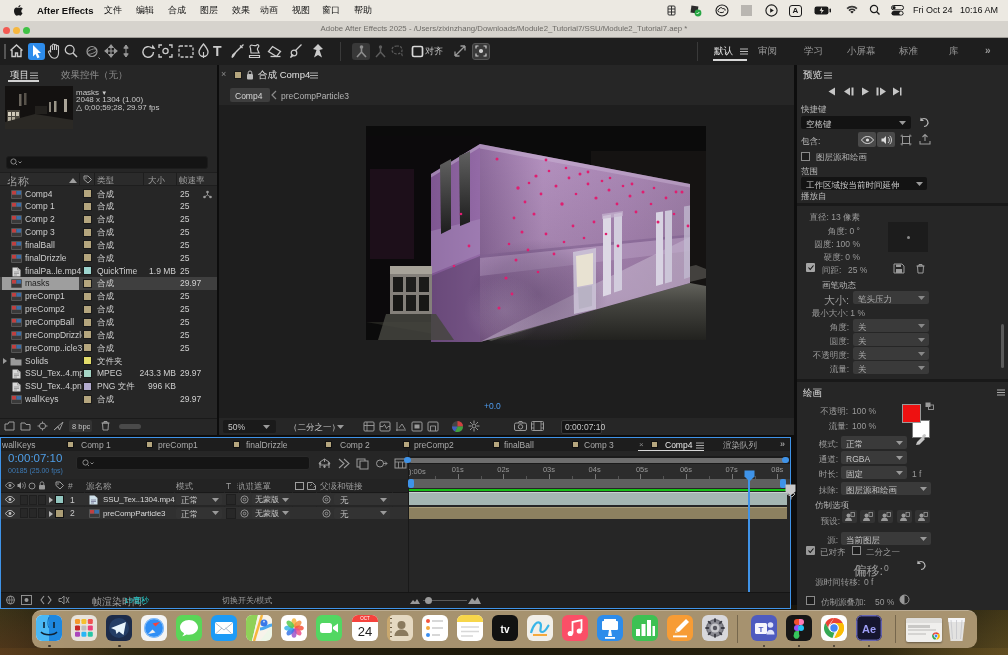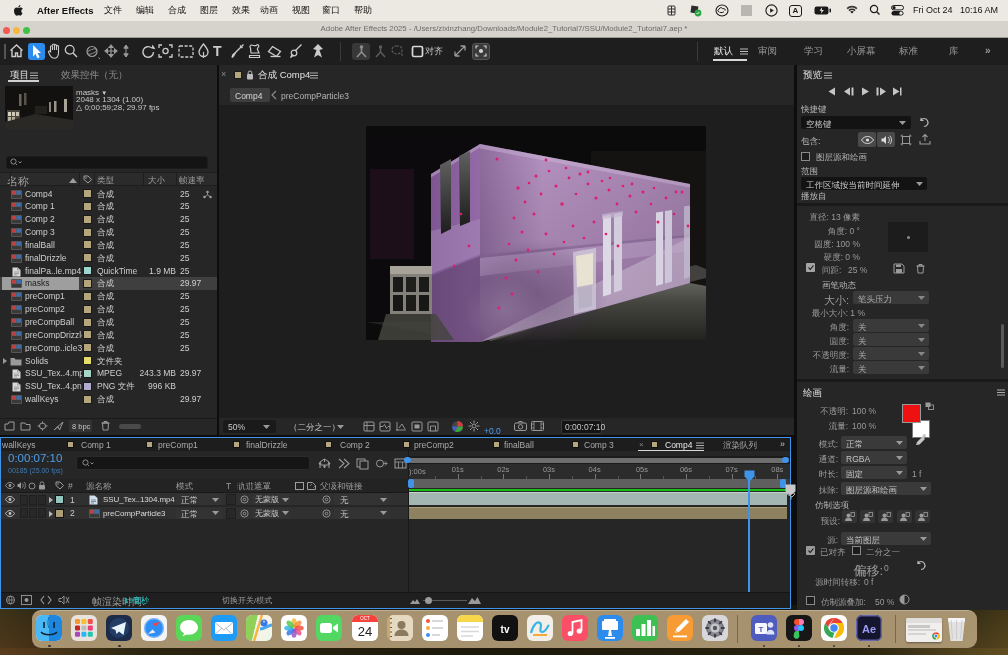--- a/index.html
+++ b/index.html
@@ -627,21 +627,21 @@
 <svg style="left:451px;top:420px" width="13" height="13" viewBox="0 0 13 13">
       <circle cx="6.5" cy="6.5" r="5.5" fill="#444"></circle>
       <path d="M6.5 1a5.5 5.5 0 015.5 5.5H6.5z" fill="#d04040"></path>
       <path d="M6.5 6.5L12 6.5a5.5 5.5 0 01-8 4.9z" fill="#40a040"></path>
       <path d="M6.5 6.5L4 11.4A5.5 5.5 0 011 6.5z" fill="#4060c0"></path>
     </svg>
 <svg style="left:468px;top:420px" width="12" height="12" viewBox="0 0 12 12">
       <circle cx="6" cy="6" r="2" fill="none" stroke="#9a9a9a"></circle>
       <path d="M6 0.5V3M6 9v2.5M0.5 6H3M9 6h2.5M2 2l1.8 1.8M10 2L8.2 3.8M2 10l1.8-1.8M10 10L8.2 8.2" stroke="#9a9a9a" stroke-width="1"></path>
     </svg>
-<div class="tx" style="left:484px;top:427px;font-size:8.5px;color:#4f9df0">+0.0</div>
+<div class="tx" style="left:484px;top:402px;font-size:8.5px;color:#4f9df0">+0.0</div>
 <svg style="left:514px;top:421px" width="13" height="10" viewBox="0 0 13 10">
       <rect x="0.5" y="2" width="12" height="7.5" rx="1.5" fill="none" stroke="#9a9a9a"></rect>
       <circle cx="6.5" cy="5.8" r="2.2" fill="none" stroke="#9a9a9a"></circle>
       <path d="M4 2l1-1.5h3L9 2" fill="none" stroke="#9a9a9a"></path>
     </svg>
 <svg style="left:531px;top:421px" width="13" height="10" viewBox="0 0 13 10">
       <rect x="0.5" y="0.5" width="12" height="9" rx="1" fill="none" stroke="#9a9a9a"></rect>
       <path d="M3 0.5v9M10 0.5v9M0.5 3h2.5M0.5 7h2.5M10 3h2.5M10 7h2.5" stroke="#9a9a9a" stroke-width="0.8"></path>
     </svg>
 <div class="p" style="left:561px;top:419.5px;width:41px;height:14px;background:#141414;border:1px solid #3a3a3a;border-radius:2px"></div>

